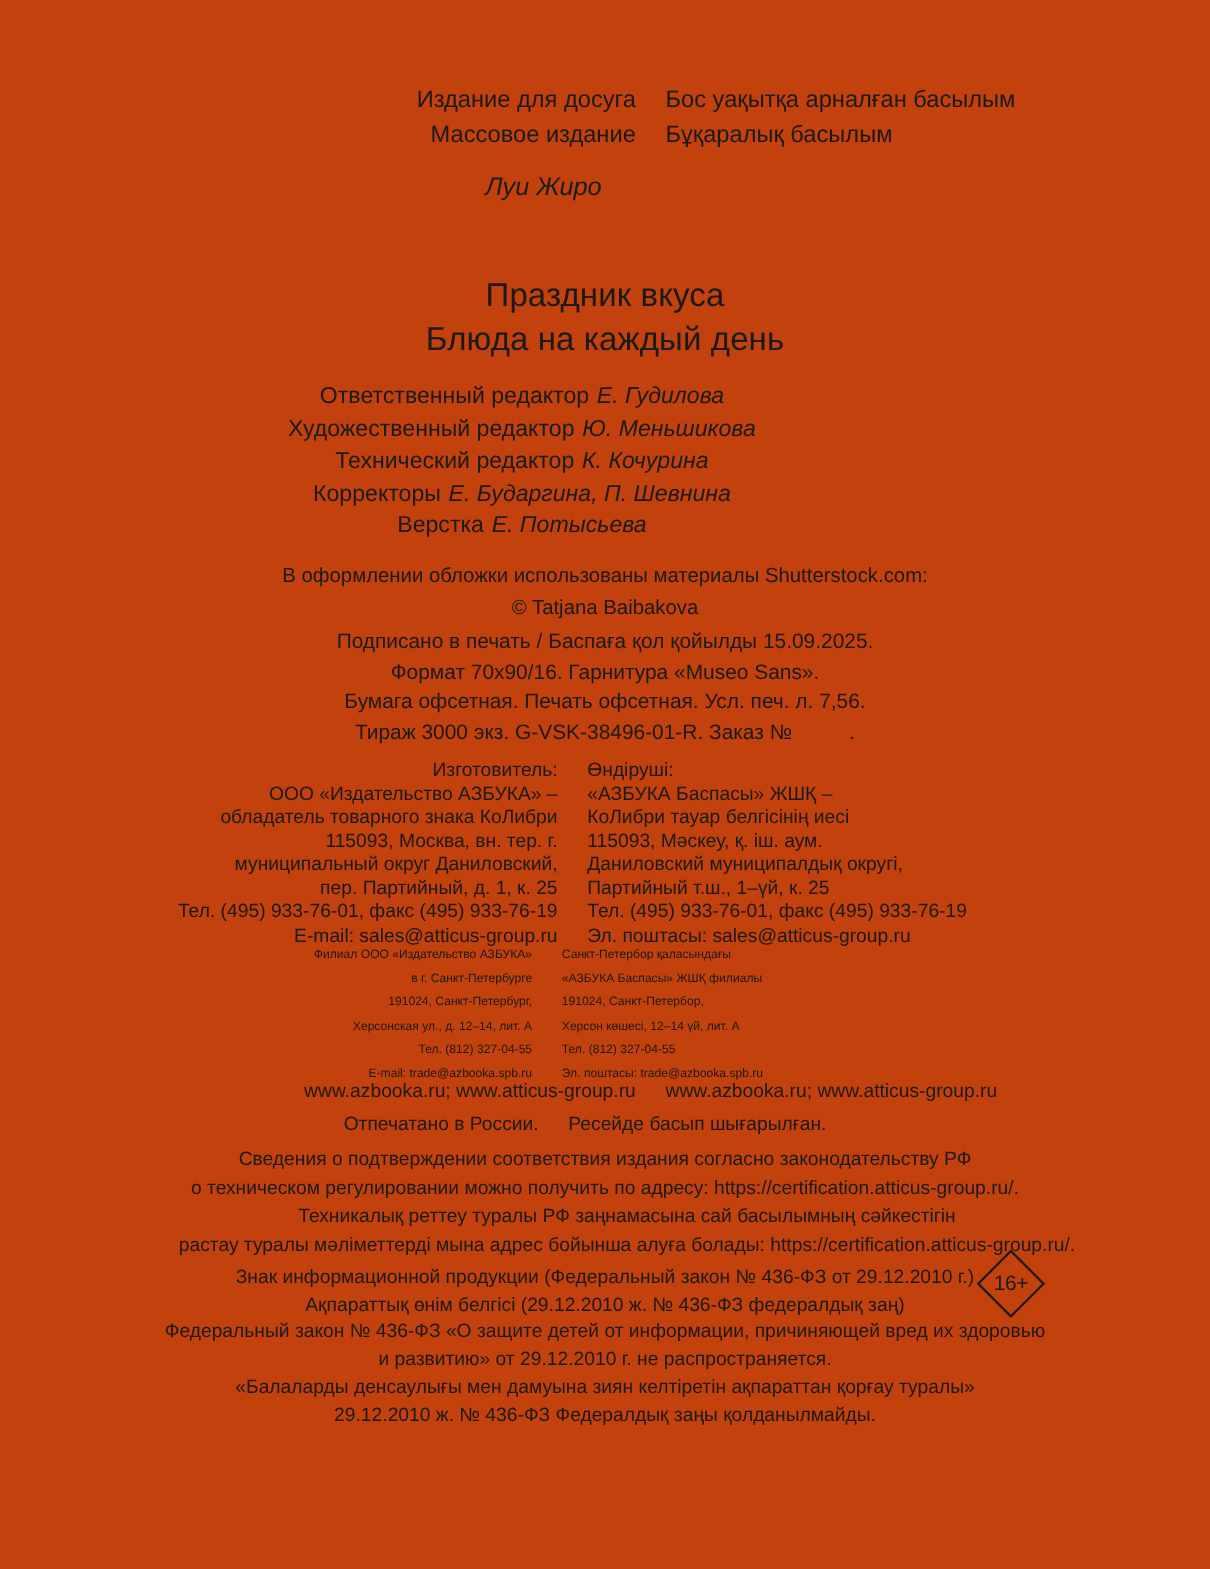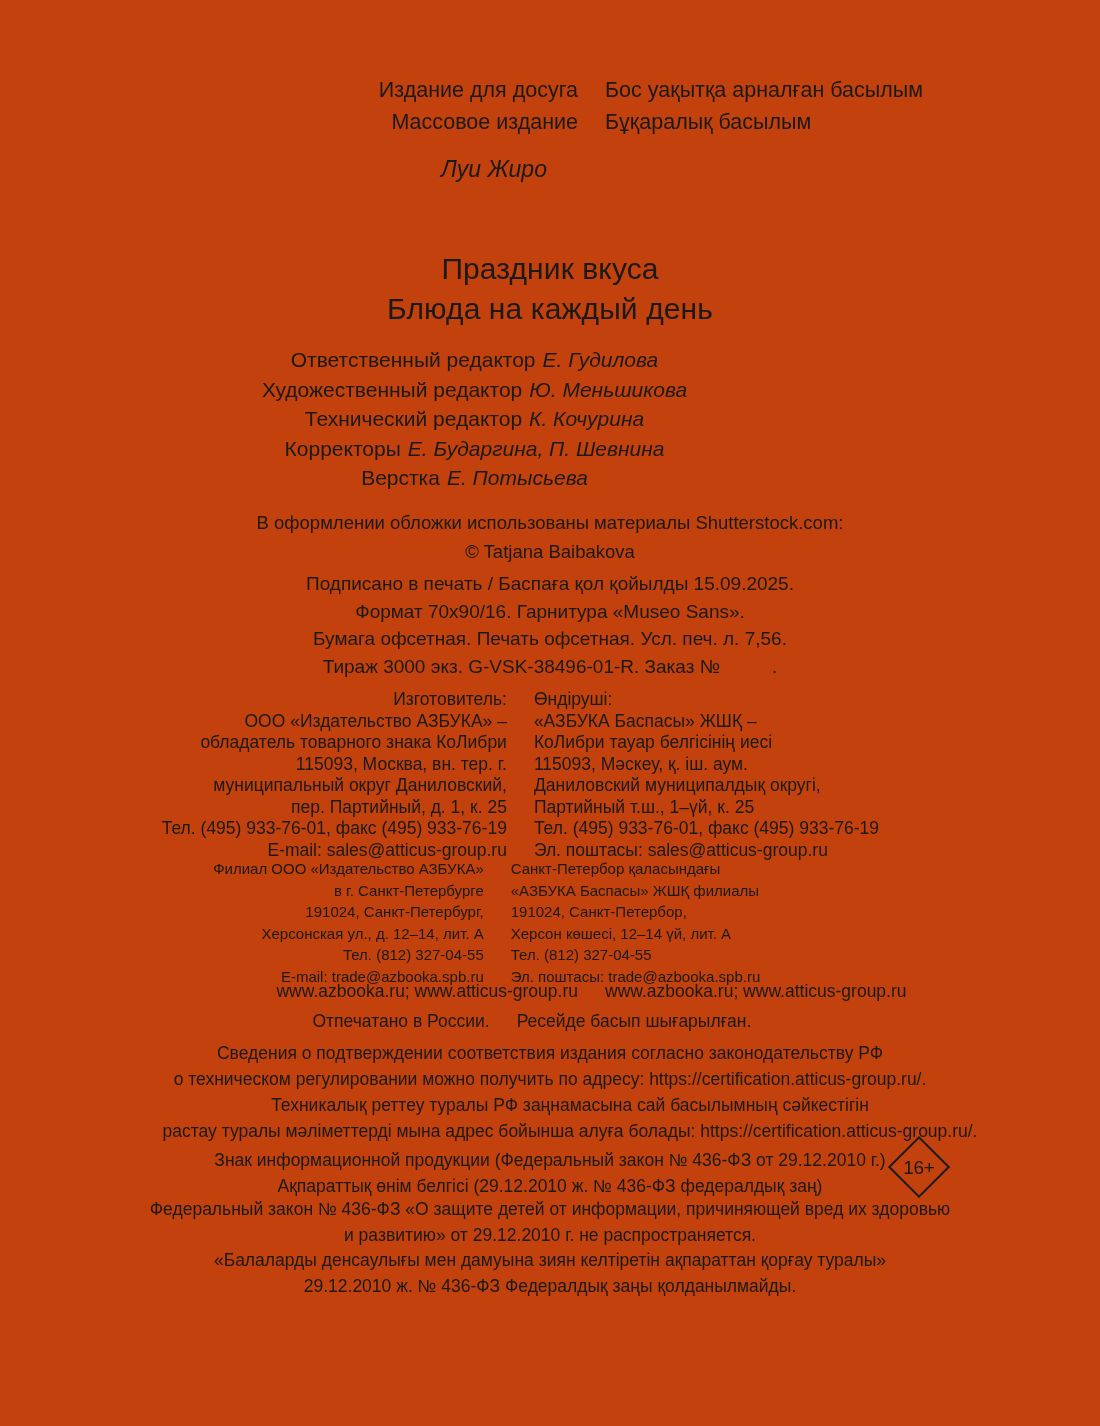--- a/index.html
+++ b/index.html
@@ -120,21 +120,21 @@
     left: 0;
     width: 968px;
     font-size: 17.5px;
     line-height: 21.5px;
   }
   .branch-block {
     position: absolute;
     top: 858px;
     left: 0;
     width: 925px;
-    font-size: 15px;
+    font-size: 11px;
     line-height: 21.5px;
   }
   .sites-block {
     position: absolute;
     top: 981px;
     left: 0;
     width: 1100px;
     font-size: 17.5px;
     line-height: 21.5px;
     justify-content: flex-end;

